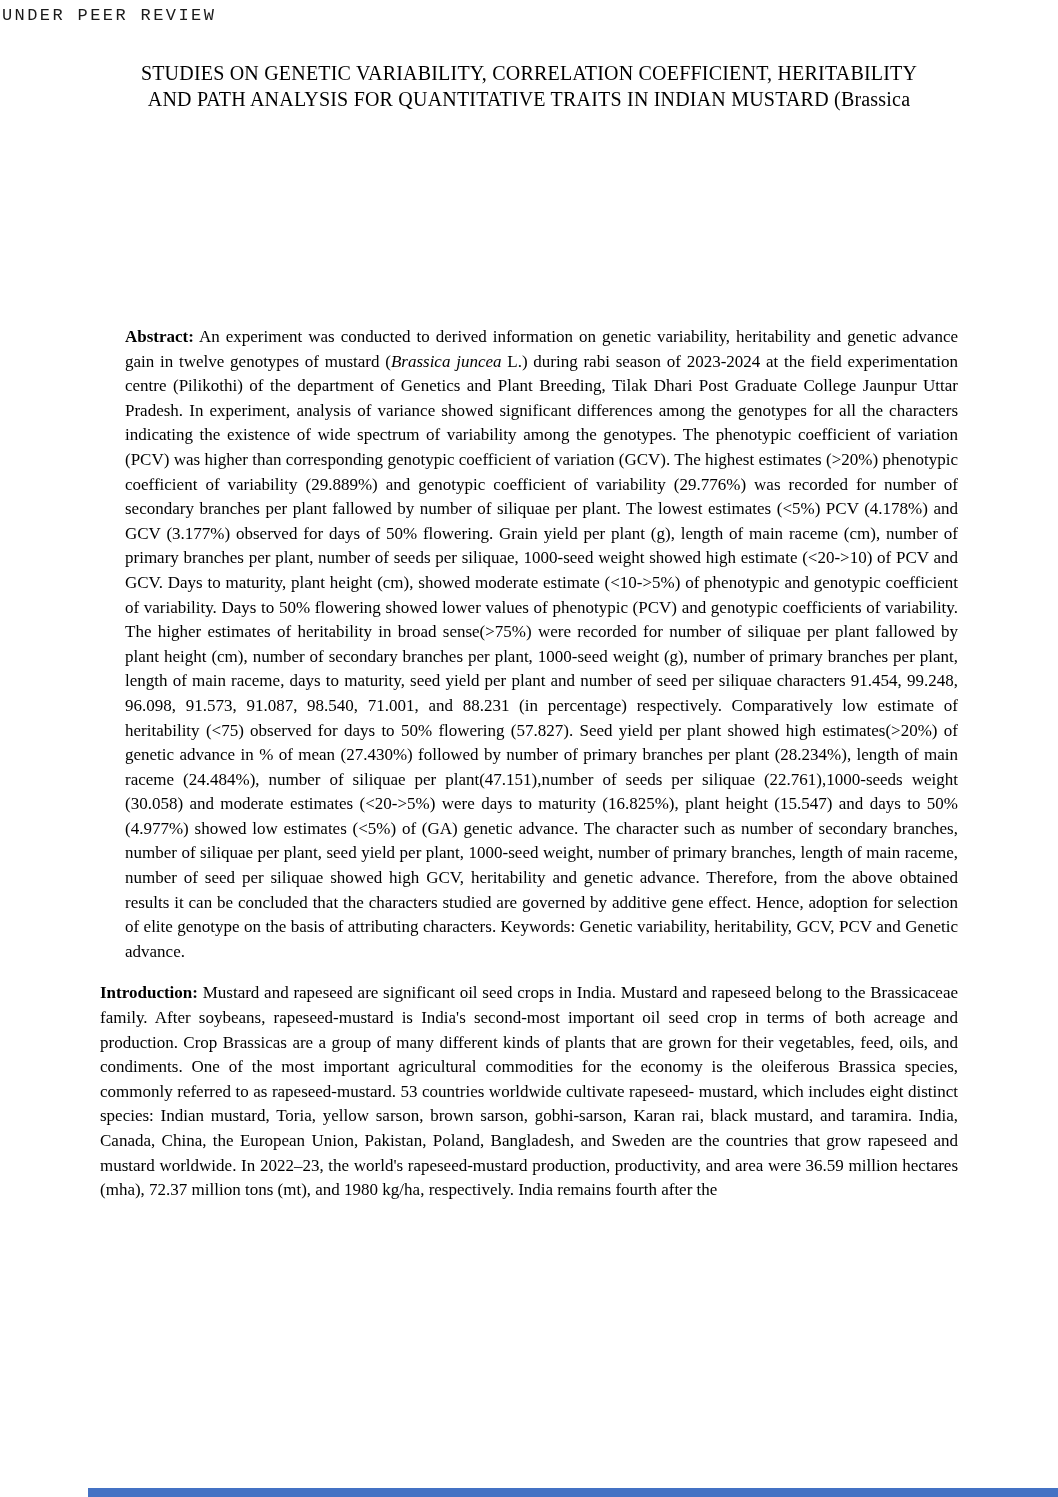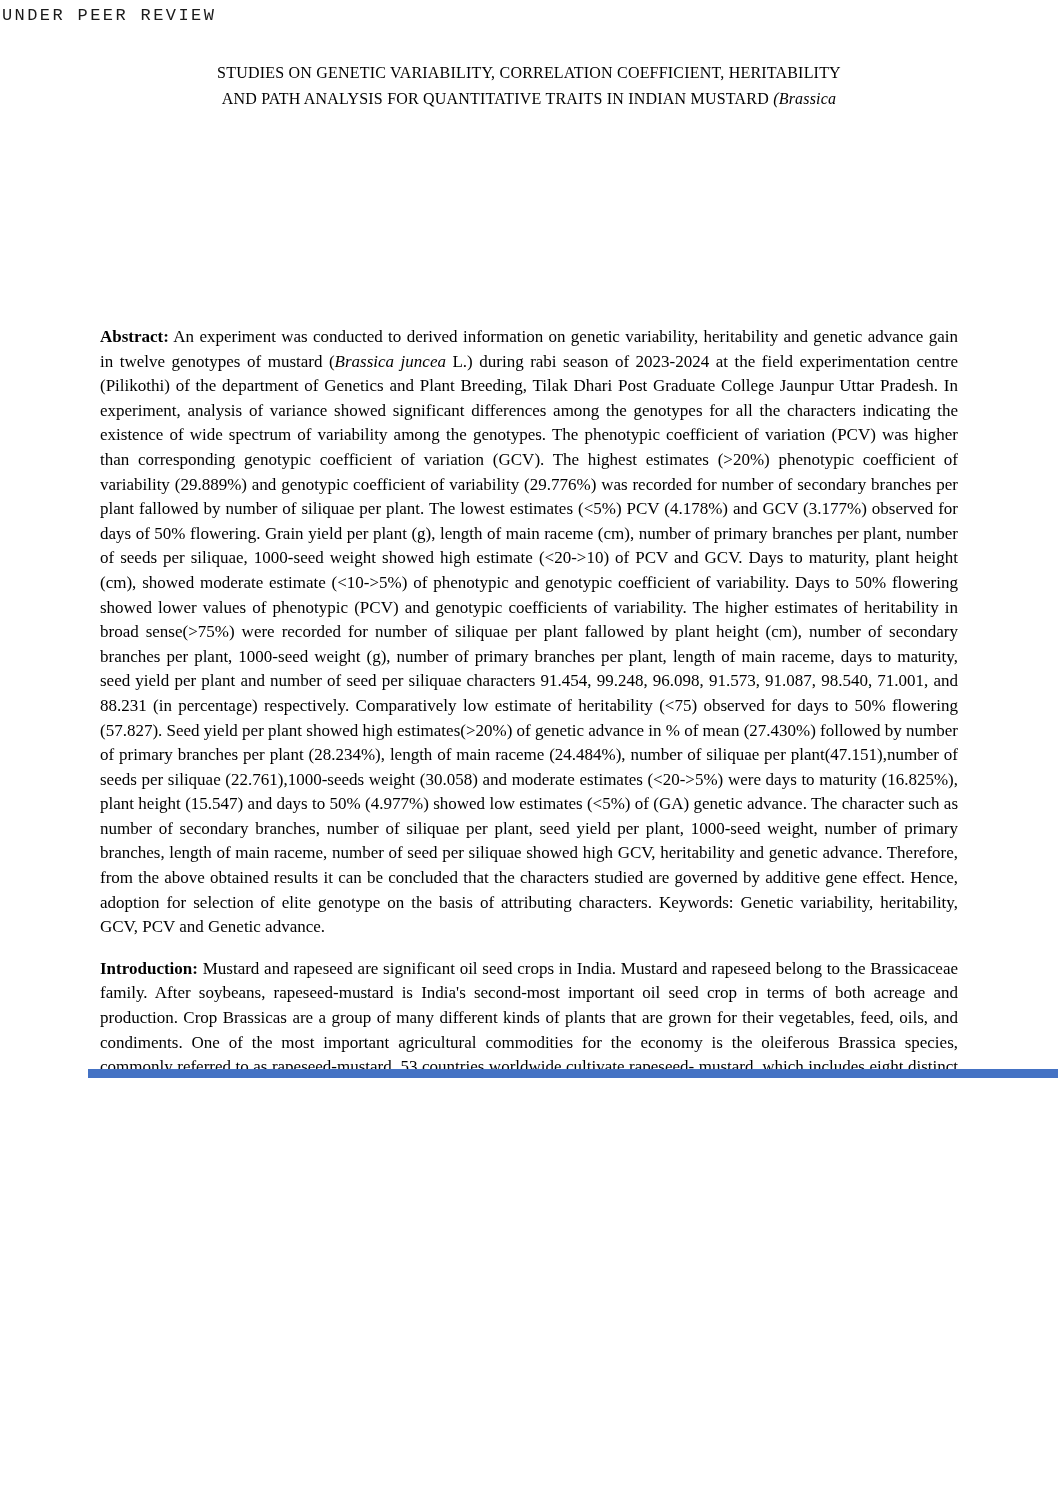--- a/index.html
+++ b/index.html
@@ -1,19 +1,19 @@
 <!DOCTYPE html>
 <html><head>
 <meta charset="utf-8">
 <style>
   html, body { margin: 0; padding: 0; background: #ffffff; }
   .page {
     position: relative;
     width: 1058px;
-    height: 1078px;
+    height: 1497px;
     background: #ffffff;
     overflow: hidden;
     font-family: "Liberation Serif", serif;
     color: #000000;
   }
   .watermark {
     position: absolute;
     left: 2px;
     top: 6px;
     font-family: "Liberation Mono", monospace;
@@ -24,52 +24,52 @@
   }
   .content {
     position: absolute;
     left: 100px;
     top: 0;
     width: 858px;
   }
   .title-block {
     margin-top: 60px;
     text-align: center;
-    font-size: 16px;
+    font-size: 20px;
     line-height: 26px;
     letter-spacing: 0.2px;
   }
   .title-line { white-space: nowrap; }
   .body-par {
     font-size: 17px;
     line-height: 24.6px;
     text-align: justify;
   }
-  .abstract-par { margin-top: 213px; }
+  .abstract-par { margin-top: 213px; margin-left: 25px; }
   .intro-par { }
   .footer-bar {
     position: absolute;
     left: 88px;
     right: 0;
     bottom: 0;
     height: 9px;
   }
 </style>
 </head>
 <body>
 
 <div class="page">
 
   <div class="watermark">UNDER PEER REVIEW</div>
 
   <div class="content">
 
     <div class="title-block">
       <div class="title-line"><span>STUDIES ON GENETIC VARIABILITY, CORRELATION COEFFICIENT, HERITABILITY</span></div>
-      <div class="title-line"><span>AND PATH ANALYSIS FOR QUANTITATIVE TRAITS IN INDIAN MUSTARD </span><span style="font-style: italic;">(Brassica</span></div>
+      <div class="title-line"><span>AND PATH ANALYSIS FOR QUANTITATIVE TRAITS IN INDIAN MUSTARD </span><span style="">(Brassica</span></div>
     </div>
 
     <p class="body-par abstract-par"><span style="font-weight: bold;">Abstract:</span><span> An experiment was conducted to derived information on genetic variability, heritability and genetic advance gain in twelve genotypes of mustard (</span><span style="font-style: italic;">Brassica juncea</span><span> L.) during rabi season of 2023-2024 at the field experimentation centre (Pilikothi) of the department of Genetics and Plant Breeding, Tilak Dhari Post Graduate College Jaunpur Uttar Pradesh. In experiment, analysis of variance showed significant differences among the genotypes for all the characters indicating the existence of wide spectrum of variability among the genotypes. The phenotypic coefficient of variation (PCV) was higher than corresponding genotypic coefficient of variation (GCV). The highest estimates (&gt;20%) phenotypic coefficient of variability (29.889%) and genotypic coefficient of variability (29.776%) was recorded for number of secondary branches per plant fallowed by number of siliquae per plant. The lowest estimates (&lt;5%) PCV (4.178%) and GCV (3.177%) observed for days of 50% flowering. Grain yield per plant (g), length of main raceme (cm), number of primary branches per plant, number of seeds per siliquae, 1000-seed weight showed high estimate (&lt;20-&gt;10) of PCV and GCV. Days to maturity, plant height (cm), showed moderate estimate (&lt;10-&gt;5%) of phenotypic and genotypic coefficient of variability. Days to 50% flowering showed lower values of phenotypic (PCV) and genotypic coefficients of variability. The higher estimates of heritability in broad sense(&gt;75%) were recorded for number of siliquae per plant fallowed by plant height (cm), number of secondary branches per plant, 1000-seed weight (g), number of primary branches per plant, length of main raceme, days to maturity, seed yield per plant and number of seed per siliquae characters 91.454, 99.248, 96.098, 91.573, 91.087, 98.540, 71.001, and 88.231 (in percentage) respectively. Comparatively low estimate of heritability (&lt;75) observed for days to 50% flowering (57.827). Seed yield per plant showed high estimates(&gt;20%) of genetic advance in % of mean (27.430%) followed by number of primary branches per plant (28.234%), length of main raceme (24.484%), number of siliquae per plant(47.151),number of seeds per siliquae (22.761),1000-seeds weight (30.058) and moderate estimates (&lt;20-&gt;5%) were days to maturity (16.825%), plant height (15.547) and days to 50% (4.977%) showed low estimates (&lt;5%) of (GA) genetic advance. The character such as number of secondary branches, number of siliquae per plant, seed yield per plant, 1000-seed weight, number of primary branches, length of main raceme, number of seed per siliquae showed high GCV, heritability and genetic advance. Therefore, from the above obtained results it can be concluded that the characters studied are governed by additive gene effect. Hence, adoption for selection of elite genotype on the basis of attributing characters. Keywords: Genetic variability, heritability, GCV, PCV and Genetic advance.</span></p>
 
     <p class="body-par intro-par"><span style="font-weight: bold;">Introduction:</span><span> Mustard and rapeseed are significant oil seed crops in India. Mustard and rapeseed belong to the Brassicaceae family. After soybeans, rapeseed-mustard is India's second-most important oil seed crop in terms of both acreage and production. Crop Brassicas are a group of many different kinds of plants that are grown for their vegetables, feed, oils, and condiments. One of the most important agricultural commodities for the economy is the oleiferous Brassica species, commonly referred to as rapeseed-mustard. 53 countries worldwide cultivate rapeseed- mustard, which includes eight distinct species: Indian mustard, Toria, yellow sarson, brown sarson, gobhi-sarson, Karan rai, black mustard, and taramira. India, Canada, China, the European Union, Pakistan, Poland, Bangladesh, and Sweden are the countries that grow rapeseed and mustard worldwide. In 2022–23, the world's rapeseed-mustard production, productivity, and area were 36.59 million hectares (mha), 72.37 million tons (mt), and 1980 kg/ha, respectively. India remains fourth after the</span></p>
 
   </div>
 
   <div class="footer-bar" style="background: rgb(68, 114, 196);"></div>
 

